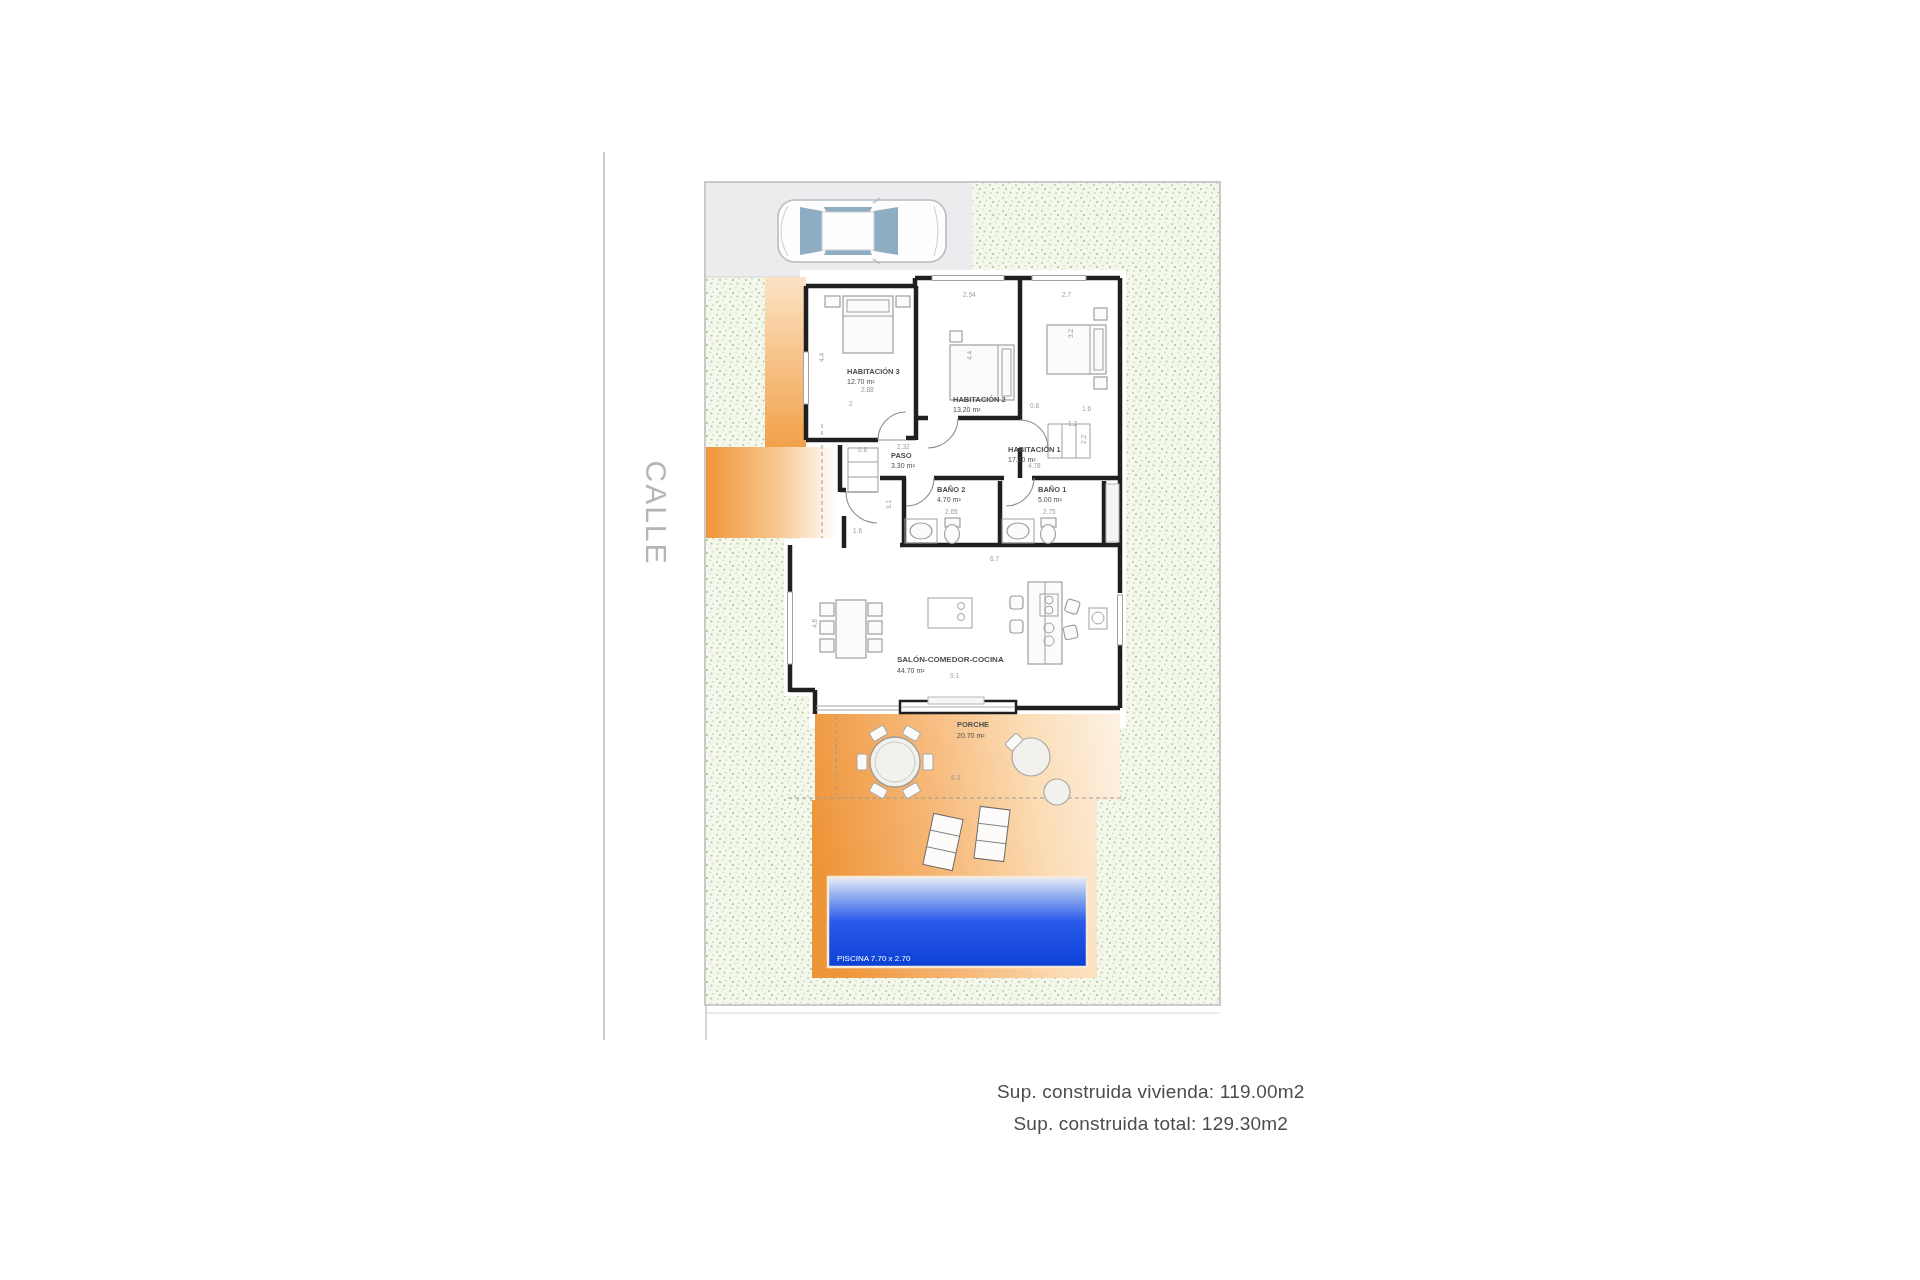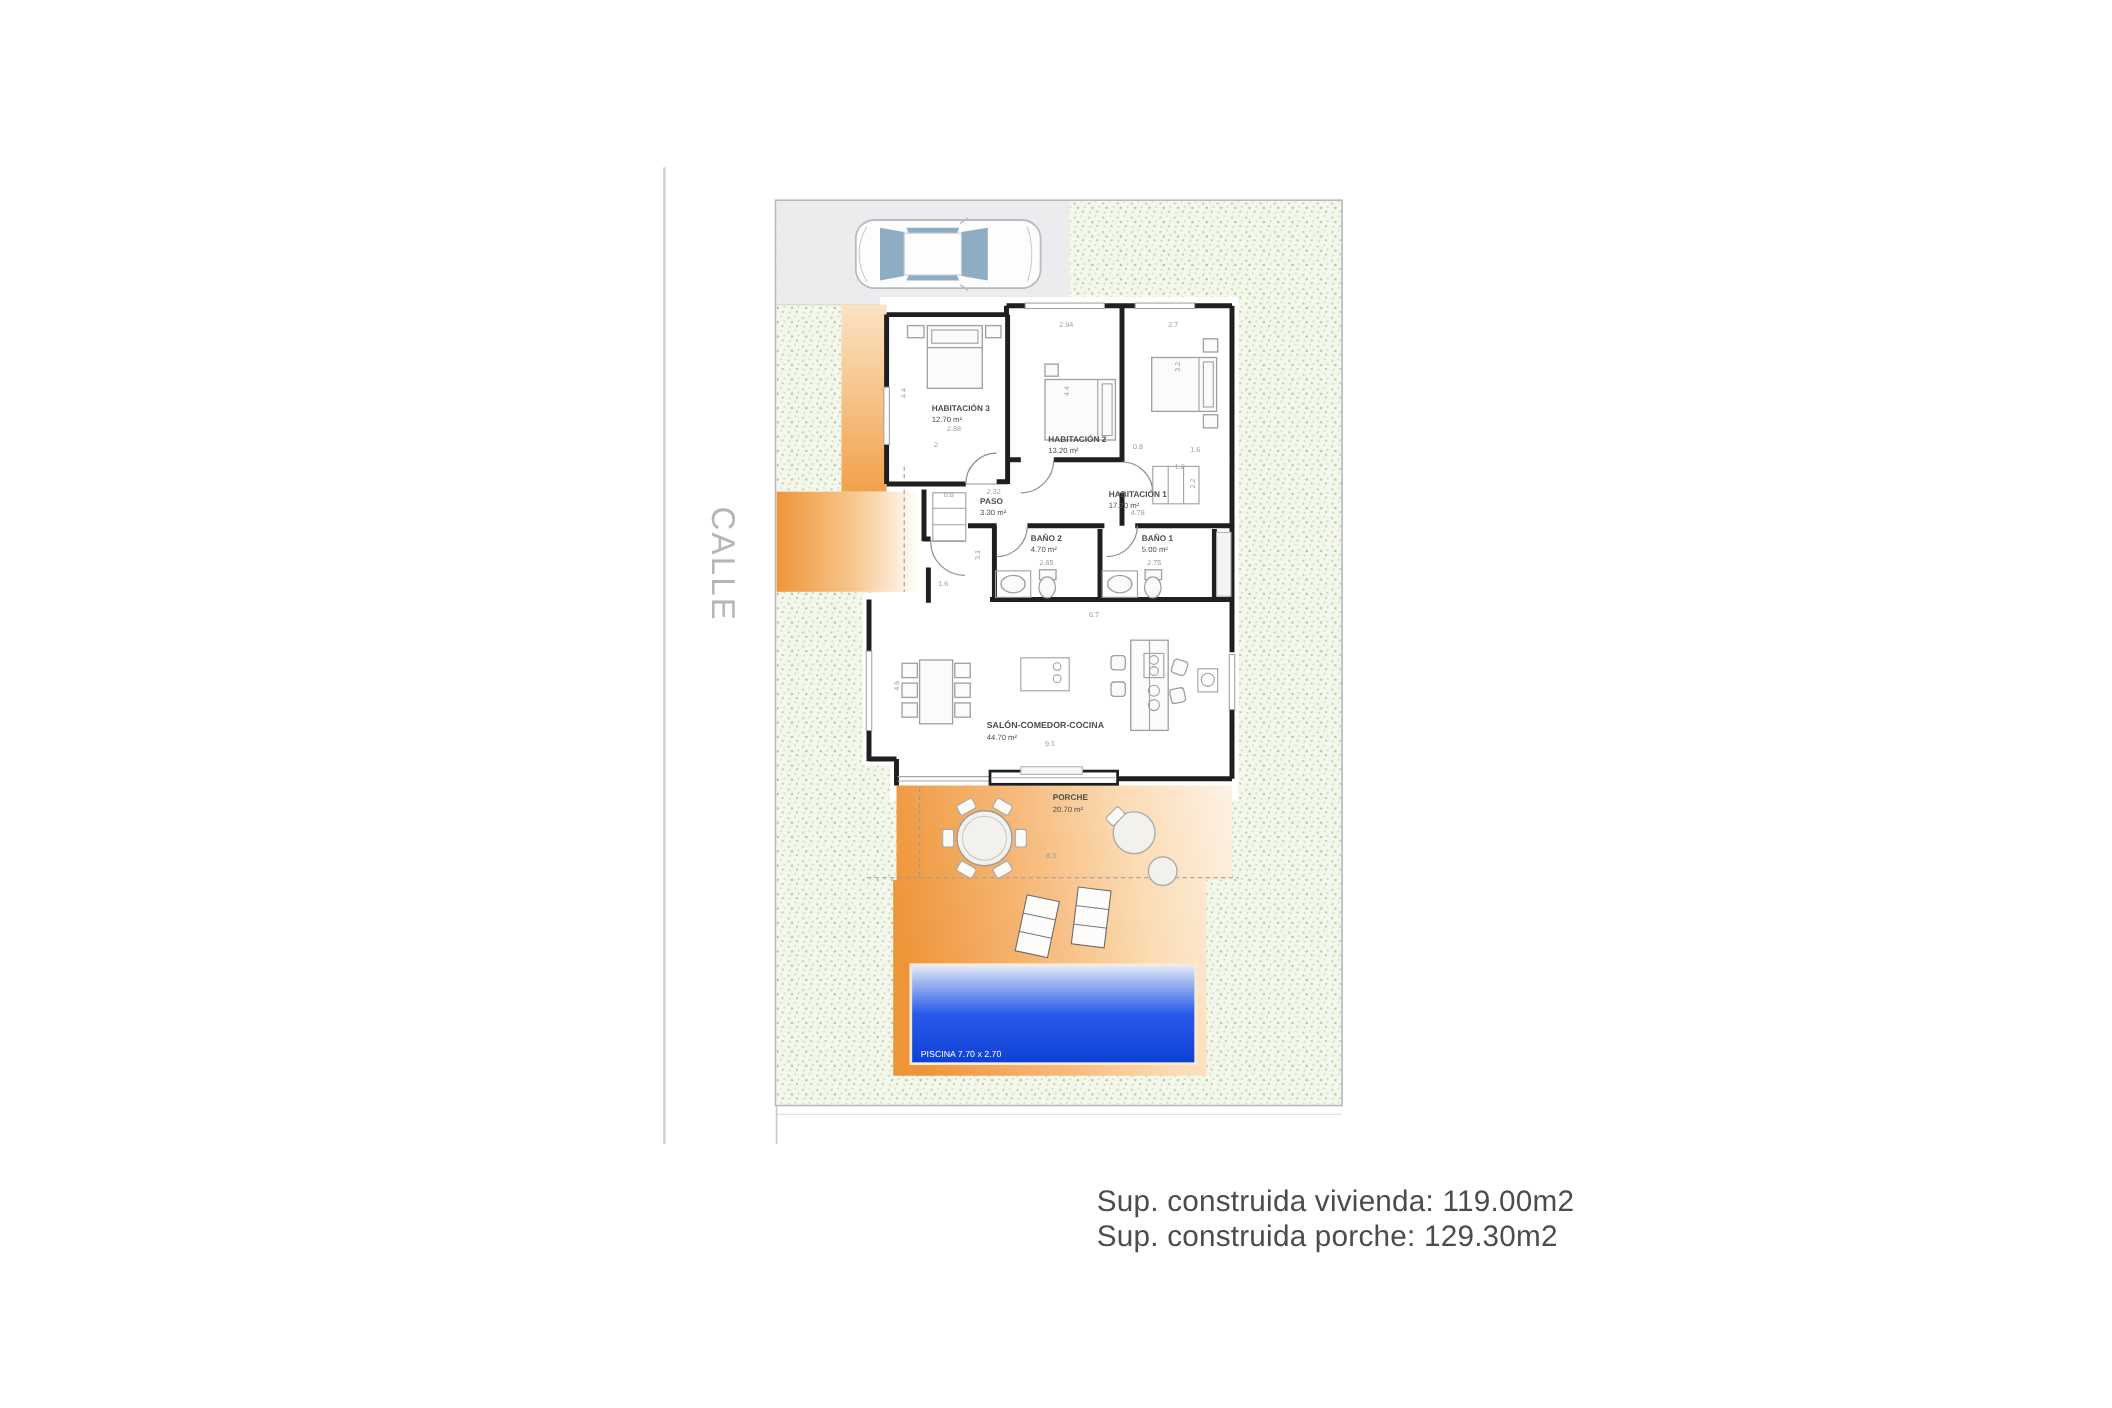--- a/index.html
+++ b/index.html
@@ -2,22 +2,22 @@
 <html><head>
 <meta charset="utf-8">
 <style>
   html,body{margin:0;padding:0;background:#ffffff;}
   #stage{position:relative;width:1920px;height:1280px;background:#fff;overflow:hidden;
          font-family:"Liberation Sans","DejaVu Sans",sans-serif;}
   #plan-svg{position:absolute;left:0;top:0;}
   .street-label{position:absolute;left:556px;top:463px;width:200px;height:100px;
     line-height:100px;text-align:center;transform:rotate(90deg);
     font-size:30px;letter-spacing:2px;color:#b5b5b5;font-weight:400;}
-  .summary{position:absolute;left:997px;top:1076px;color:#4c4c4c;font-size:27px;
-    line-height:32px;font-weight:500;letter-spacing:.2px;}
+  .summary{position:absolute;left:997px;top:1076px;color:#4c4c4c;font-size:19px;
+    line-height:32px;font-weight:500;letter-spacing:.2px;text-align:center;}
   svg text{font-family:"Liberation Sans","DejaVu Sans",sans-serif;}
   .room-name{font-size:7.5px;font-weight:700;fill:#4e4e4e;}
   .room-area{font-size:7px;fill:#4e4e4e;}
   .dim{font-size:6.5px;fill:#9c9c9c;}
   .pool-text{font-size:8px;fill:#ffffff;}
   .wall{stroke:#1f1f1f;stroke-width:4.5;fill:none;}
   .winbox{fill:#ffffff;stroke:#a3a3a3;stroke-width:1;}
   .furn{fill:#fbfbfa;stroke:#9ba1a6;stroke-width:1.2;}
   .furn-thin{fill:none;stroke:#9ba1a6;stroke-width:1;}
   .arc{fill:none;stroke:#8b8f93;stroke-width:1.1;}
@@ -269,16 +269,16 @@
       <path d="M706,1013 H1220" stroke="#d8d8d8" stroke-width="1" fill="none"></path>
       <path d="M706,1005 V1040" stroke="#c9c9c9" stroke-width="1.5" fill="none"></path>
       <path d="M604,152 V1040" stroke="#cbcbcb" stroke-width="2" fill="none"></path>
     </g>
   </svg>
 
   <div class="street-label">CALLE</div>
 
   <div class="summary">
     <div>Sup. construida vivienda: 119.00m2</div>
-    <div>Sup. construida porche: 129.30m2</div>
+    <div>Sup. construida total: 129.30m2</div>
   </div>
 
 </div>
 
 </body></html>

